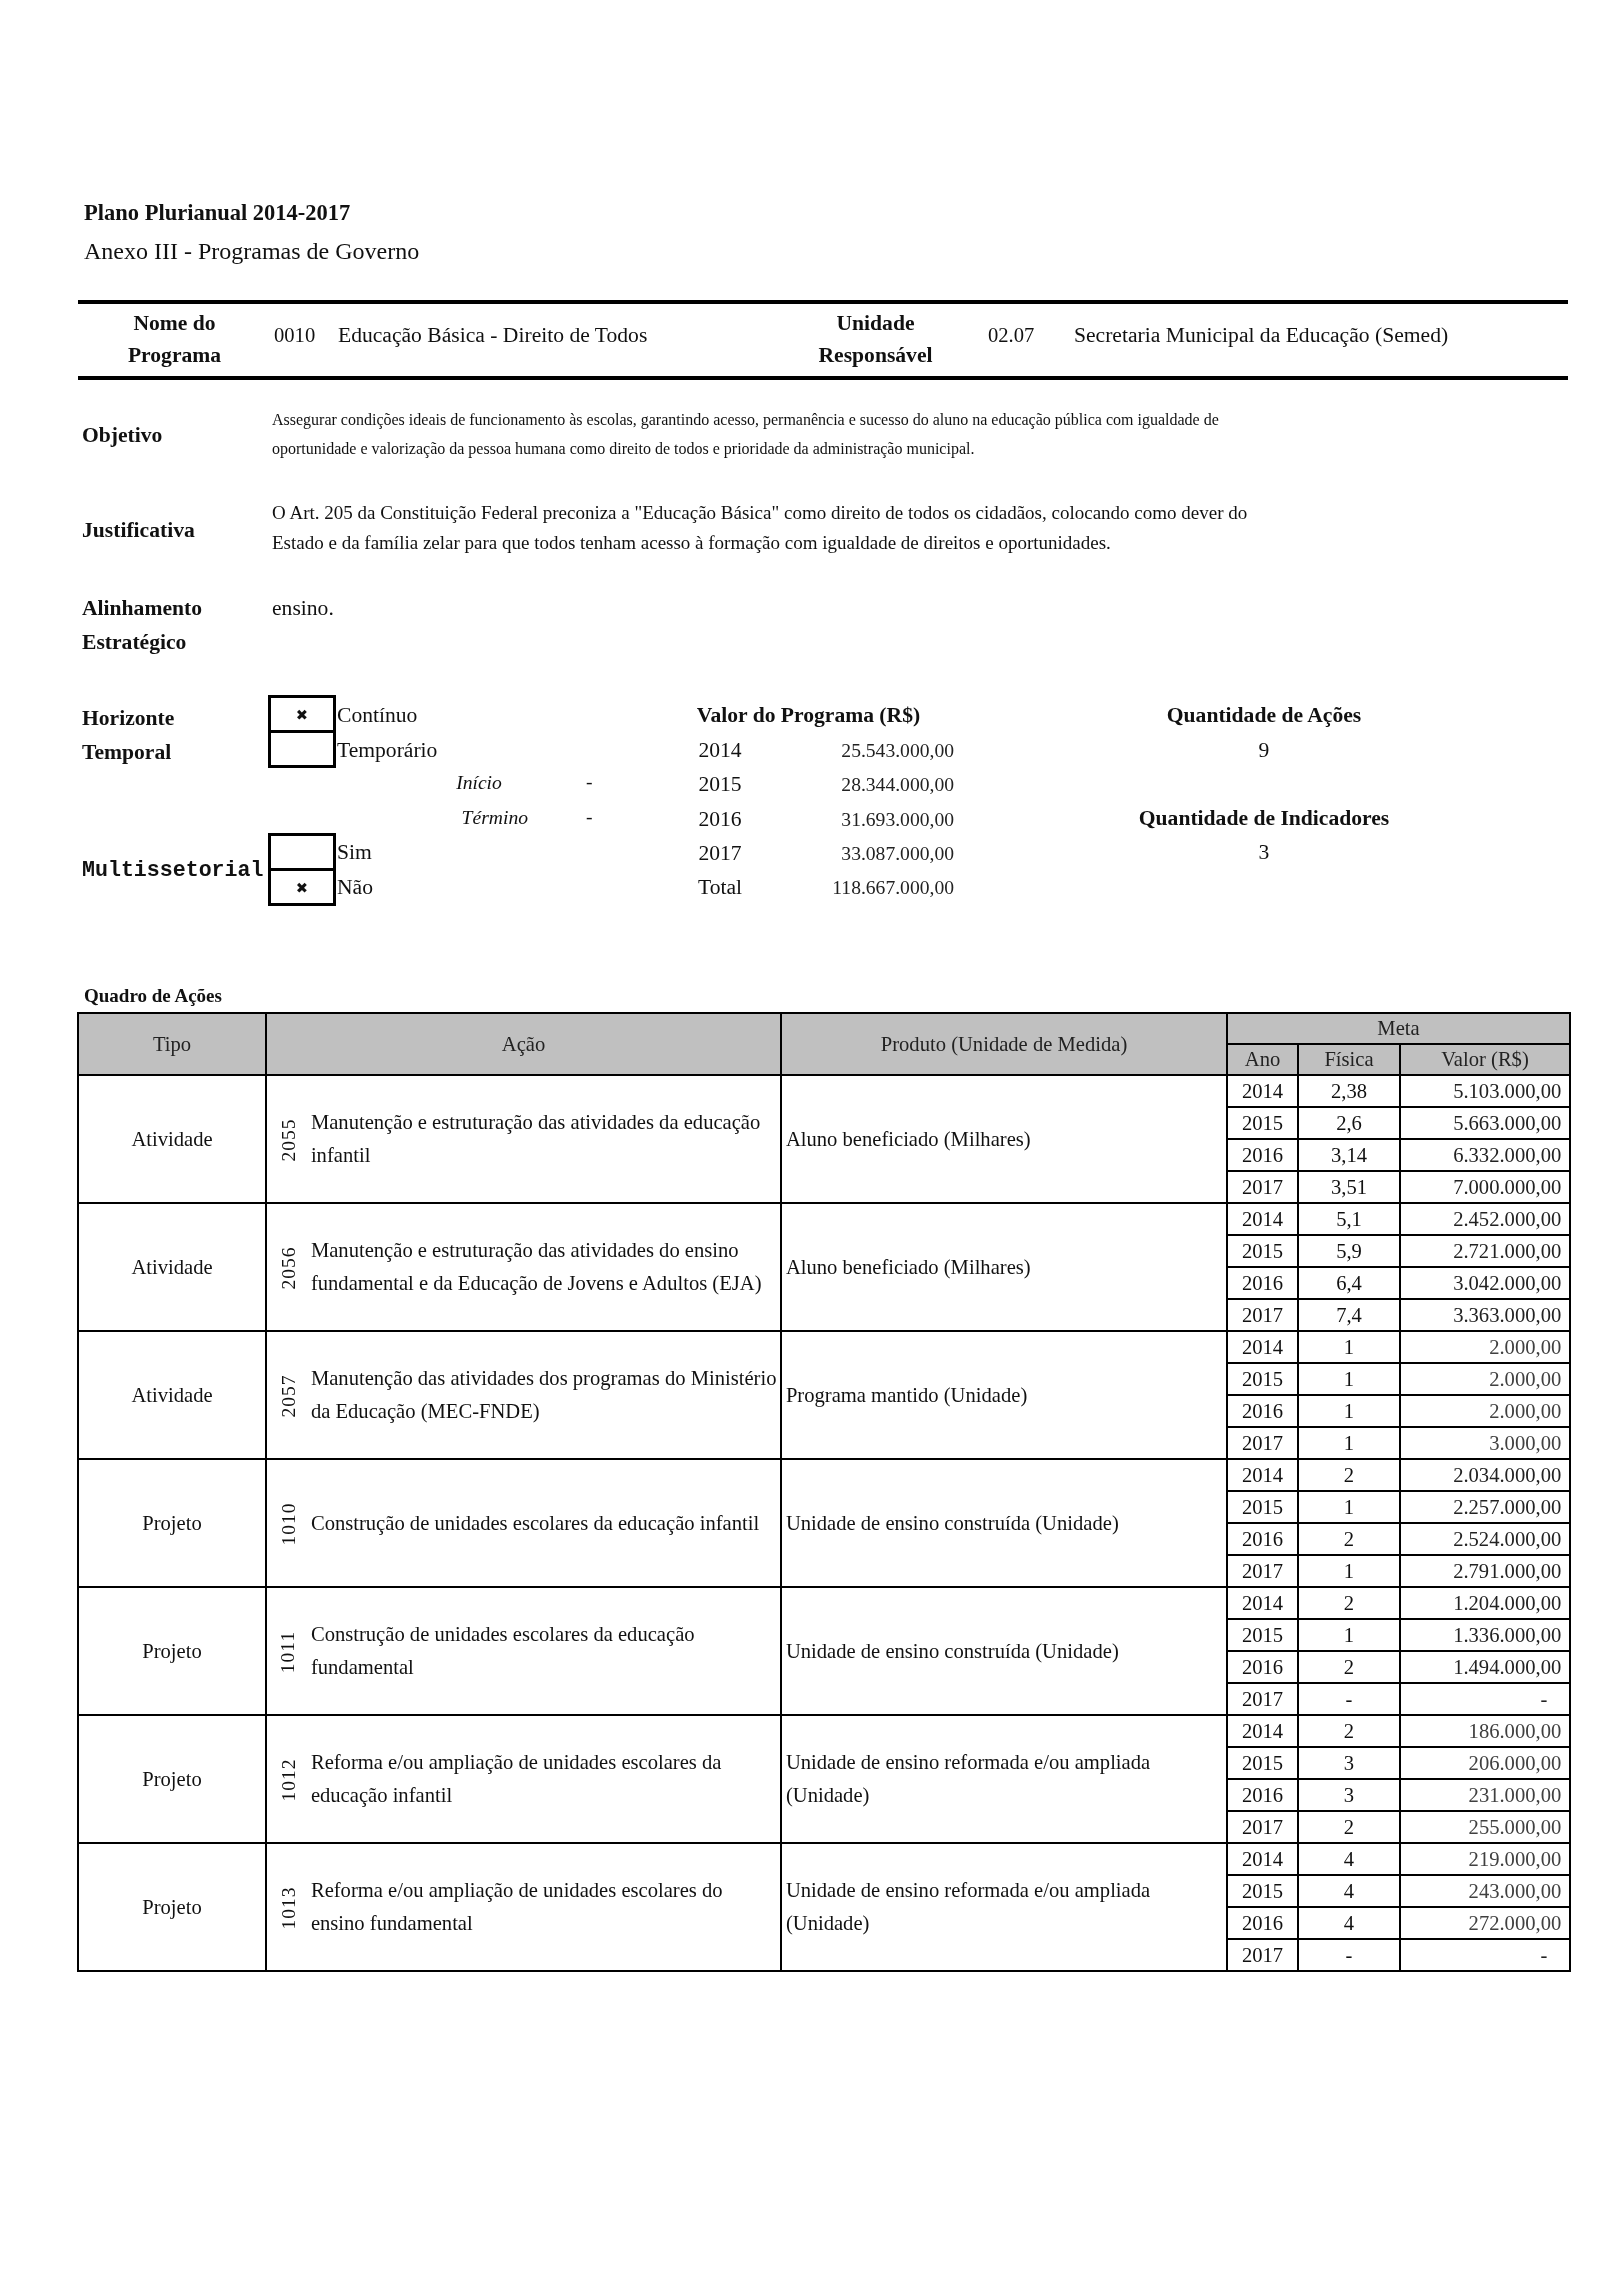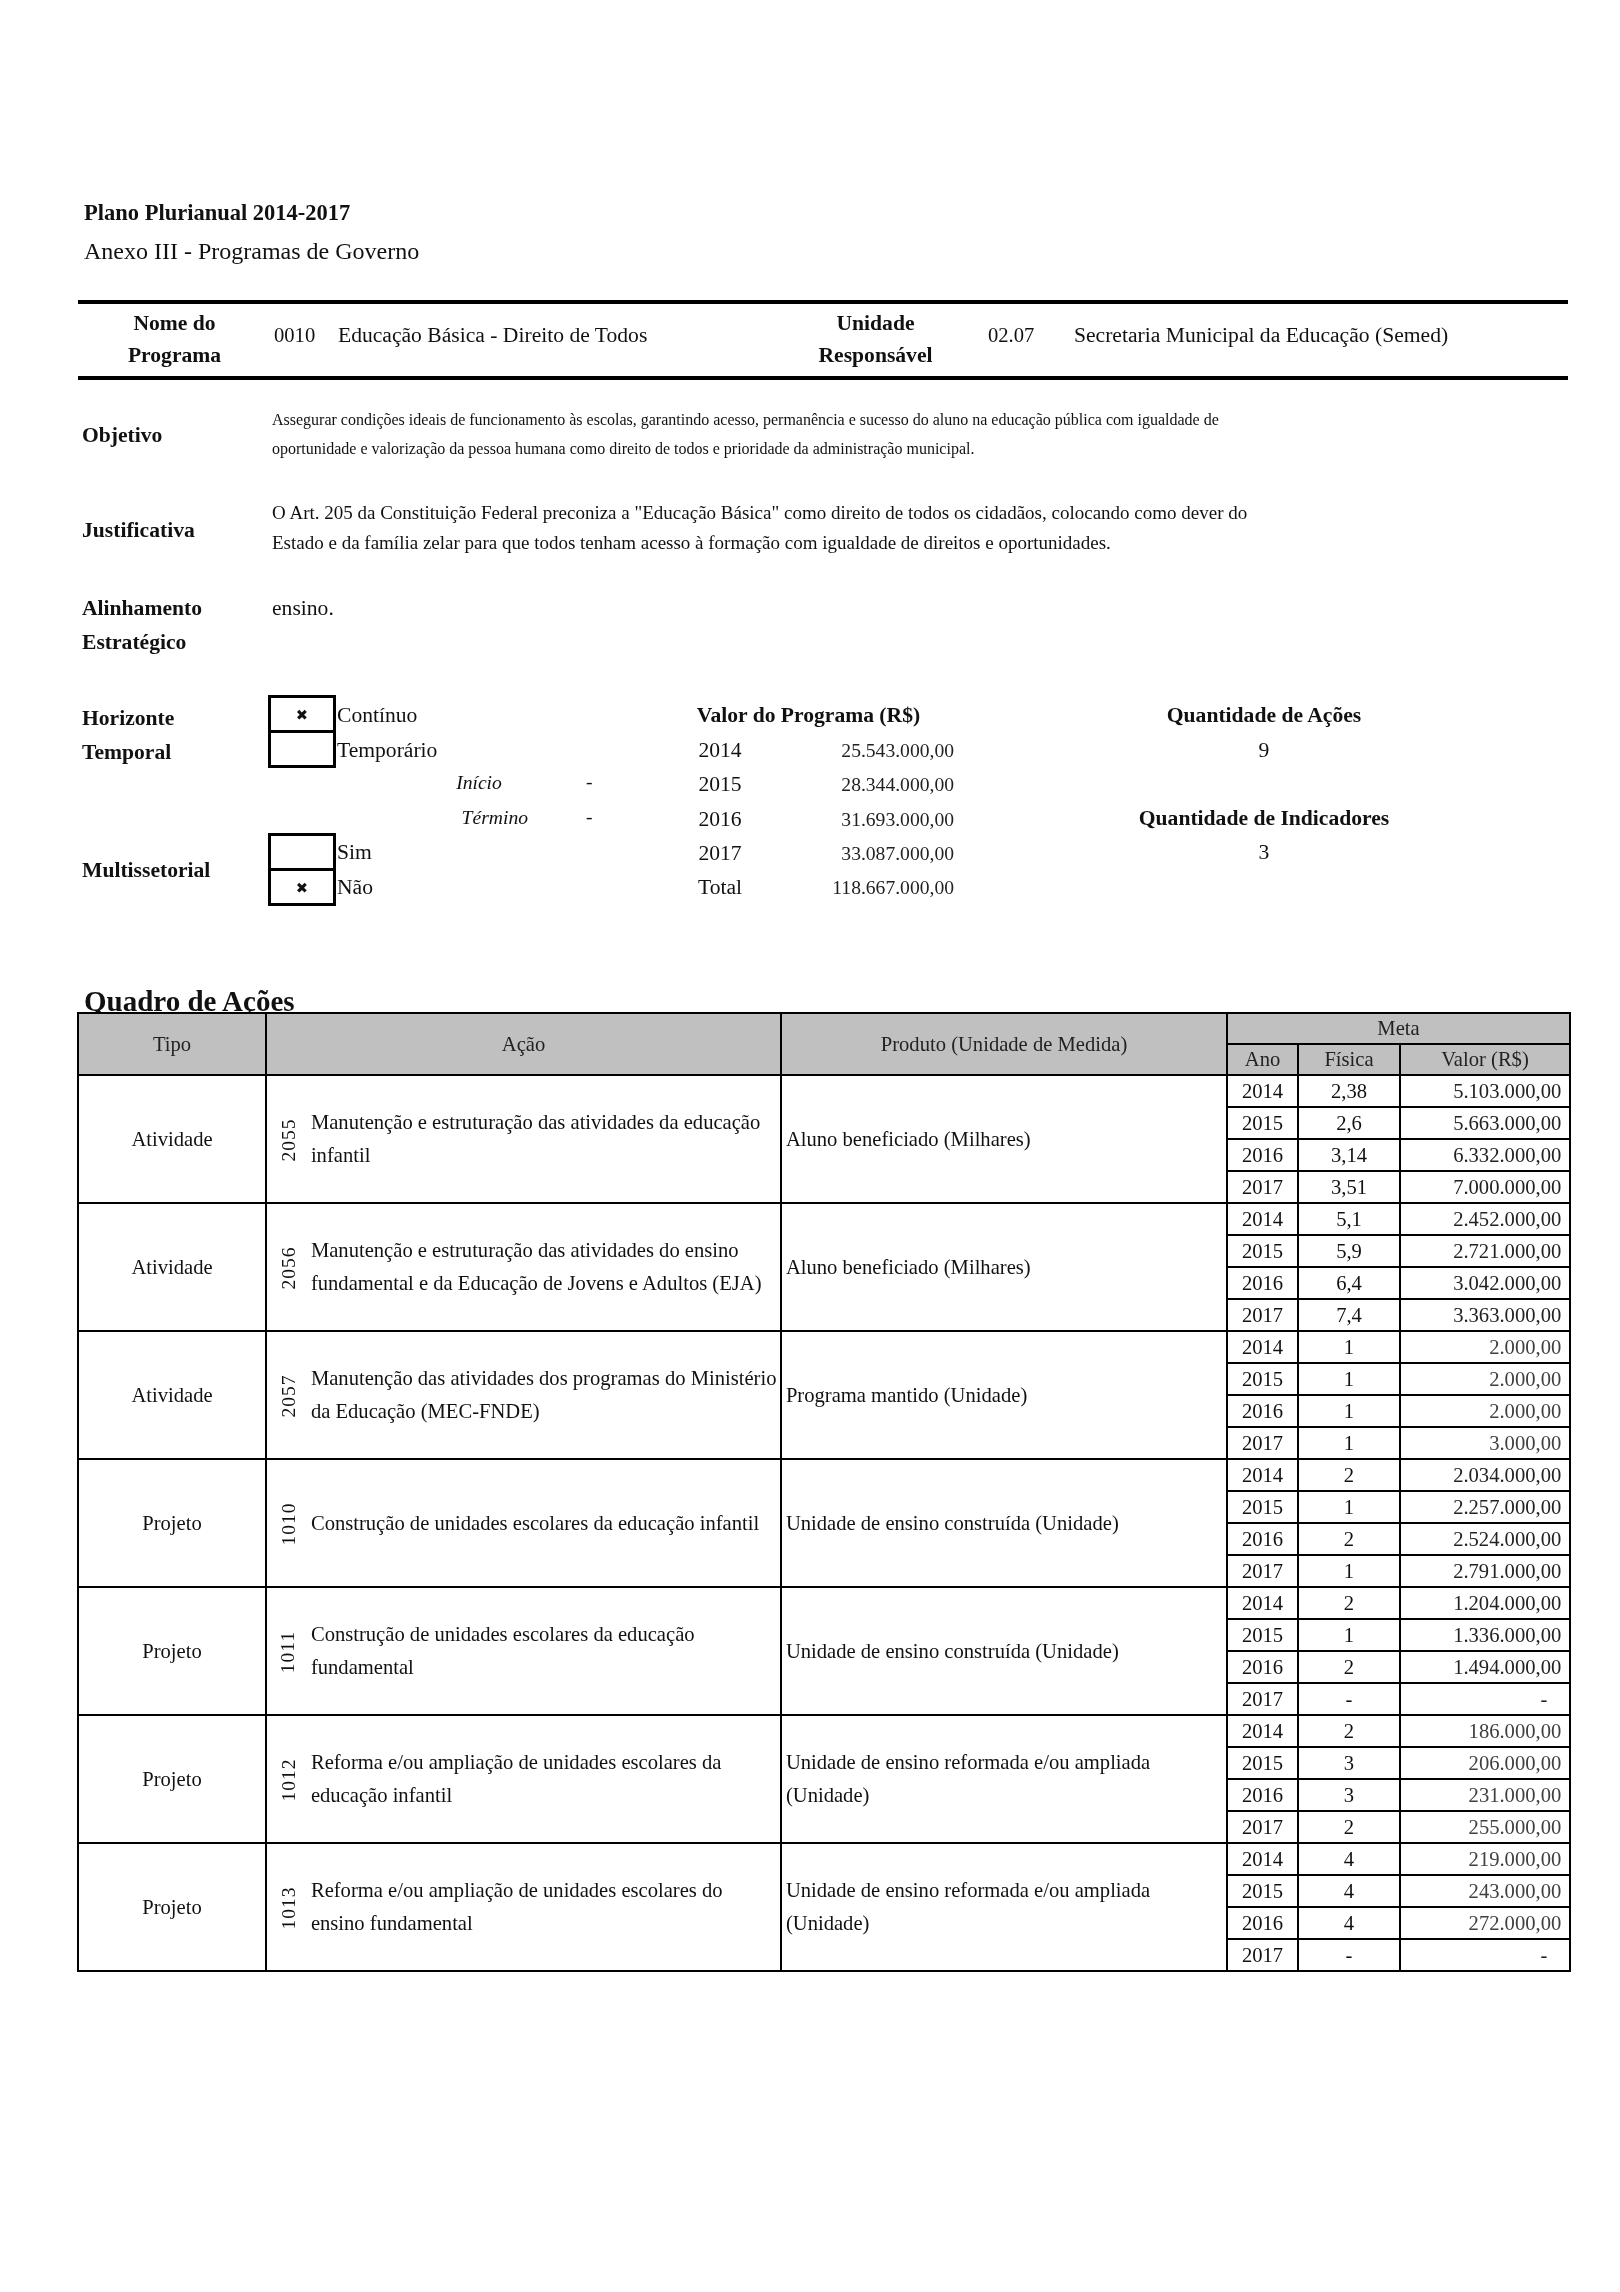--- a/index.html
+++ b/index.html
@@ -22,21 +22,21 @@
   .cb + .cb { border-top: 3.9px solid #000; }
   .cb-label { position: absolute; left: 337px; font-size: 21.6px; }
   .italic { font-style: italic; }
   .bold { font-weight: bold; }
   .valor-year { position: absolute; width: 78px; left: 681px; text-align: center; font-size: 21.6px; }
   .valor-amt { position: absolute; width: 196px; left: 758px; text-align: right; font-size: 19.6px; color: #222; }
   .qtd-head { position: absolute; width: 490px; left: 1019px; text-align: center; font-size: 21.6px; font-weight: bold; }
   .qtd-val { position: absolute; width: 490px; left: 1019px; text-align: center; font-size: 21.6px; }
 
   
-  .qa-caption { left: 84px; top: 985px; font-size: 29px; font-weight: bold; }
+  .qa-caption { left: 84px; top: 985px; font-size: 19px; font-weight: bold; }
   table.acoes {
     position: absolute; left: 77px; top: 1012px; width: 1492px;
     border-collapse: collapse; table-layout: fixed;
   }
   table.acoes td, table.acoes th { border: 2.9px solid #000; padding: 0; }
   table.acoes th {
     background: #c0c0c0; font-weight: normal; font-size: 20.6px; color: #222;
   }
   table.acoes th.meta-head { height: 29px; }
   table.acoes th.sub { height: 29px; }
@@ -103,21 +103,21 @@
   <div class="cb"></div>
 </div>
 <div class="cb-label abs" style="top:703px;">Contínuo</div>
 <div class="cb-label abs" style="top:738px;">Temporário</div>
 
 <div class="abs italic" style="left:431px; width:96px; text-align:center; top:772px; font-size:19.6px;">Início</div>
 <div class="abs" style="left:586px; top:771px; font-size:19.6px;">-</div>
 <div class="abs italic" style="left:412px; width:116px; text-align:right; top:807px; font-size:19.6px;">Término</div>
 <div class="abs" style="left:586px; top:806px; font-size:19.6px;">-</div>
 
-<div class="sec-label" style="left:82px; top:853px;">Multissetorial</div>
+<div class="sec-label" style="left:82px; top:853px;font-family:Liberation Mono, monospace;">Multissetorial</div>
 <div class="cbgroup" style="top:833px;">
   <div class="cb"></div>
   <div class="cb">✖</div>
 </div>
 <div class="cb-label abs" style="top:840px;">Sim</div>
 <div class="cb-label abs" style="top:875px;">Não</div>
 
 <div class="abs bold" style="left:647px; width:323px; text-align:center; top:703px; font-size:21.6px;">Valor do Programa (R$)</div>
 <div>
   <div class="valor-year" style="top:738px;">2014</div>

